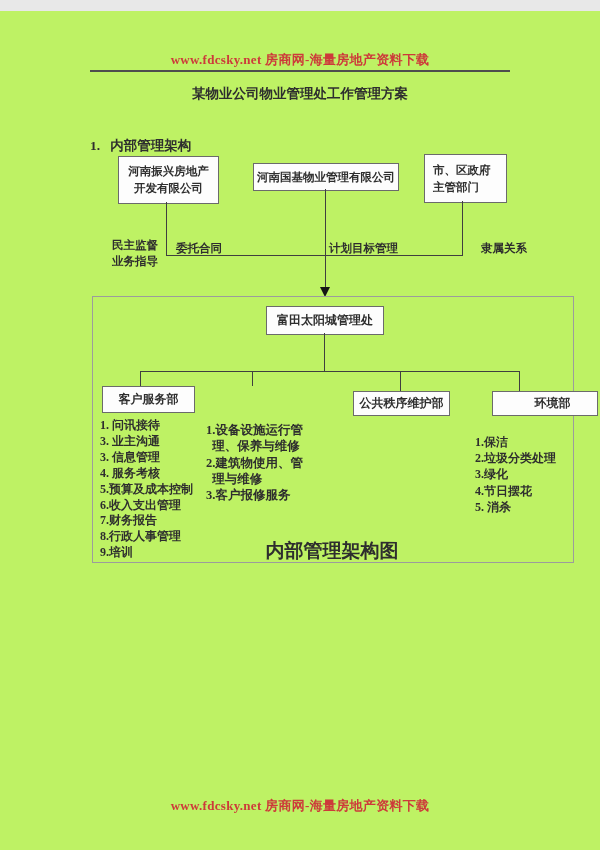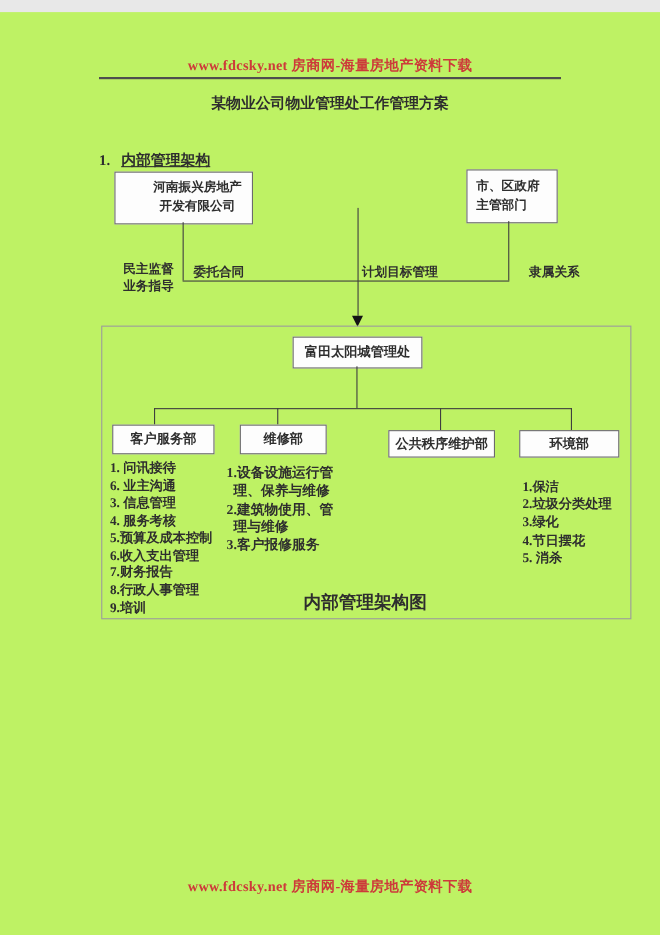--- a/index.html
+++ b/index.html
@@ -25,40 +25,41 @@
   .bigbox { position:absolute; border:1px solid #9c9c9c; }
   .lbl { position:absolute; font-size:11.5px; font-weight:600; line-height:16px; white-space:pre; }
   .list { position:absolute; font-size:12px; font-weight:600; }
   .list .li { white-space:pre; }
   .lh159 .li { line-height:15.9px; }
   .lh163 .li { line-height:16.3px; }
   .lh162 .li { line-height:16.2px; }
   .title-text { font-size:13.5px; font-weight:bold; }
   .intro-text { font-size:12.5px; font-weight:600; }
   .sec-text { font-size:13.5px; font-weight:600; }
-  .caption-text { font-size:16px; font-weight:bold; }
+  .caption-text { font-size:19px; font-weight:bold; }
   .arrow-down {
     position:absolute; width:0; height:0;
     border-left:5px solid transparent; border-right:5px solid transparent;
     border-top:10px solid #151515;
   }
 </style>
 </head>
 <body>
 
 <div class="page">
 
   <div class="abs center red" style="top:40px;">www.fdcsky.net 房商网-海量房地产资料下载</div>
   <div class="rule" style="left:90px; top:59px; width:420px; height:2px;"></div>
 
   <div class="abs center title-text" style="top:74px;">某物业公司物业管理处工作管理方案</div>
-  <div class="abs sec-text" style="left:90px; top:126px;"><span>1.</span><span style="margin-left:10px;text-decoration:underline;">内部管理架构</span></div>
+  <div class="abs sec-text" style="left:90px; top:126px;"><span>1.</span><span style="margin-left:10px;">内部管理架构</span></div>
 
-  <div class="box" style="left:104px; top:145px; width:99px; height:46px;padding-left:25px;">河南振兴房地产
+  <div class="box" style="left:118px; top:145px; width:99px; height:46px;">河南振兴房地产
 开发有限公司</div>
+  <div class="box" style="left:253px; top:152px; width:144px; height:26px;">河南国基物业管理有限公司</div>
   <div class="box left-text" style="left:424px; top:143px; width:73px; height:47px;">市、区政府
 主管部门</div>
 
   <div class="vline" style="left:166px; top:191px; height:53px;"></div>
   <div class="vline" style="left:462px; top:190px; height:54px;"></div>
   <div class="hline" style="left:166px; top:244px; width:297px;"></div>
   <div class="vline" style="left:325px; top:178px; height:98px;"></div>
   <div class="arrow-down" style="left:320px; top:276px;"></div>
 
   <div class="lbl" style="left:112px; top:226px;">民主监督
@@ -71,27 +72,26 @@
 
   <div class="box" style="left:266px; top:295px; width:116px; height:27px; font-size:12px;font-family:Liberation Serif, serif;">富田太阳城管理处</div>
   <div class="vline" style="left:324px; top:322px; height:38px;"></div>
   <div class="hline" style="left:140px; top:360px; width:380px;"></div>
   <div class="vline" style="left:140px; top:360px; height:15px;"></div>
   <div class="vline" style="left:252px; top:360px; height:15px;"></div>
   <div class="vline" style="left:400px; top:360px; height:20px;"></div>
   <div class="vline" style="left:519px; top:360px; height:20px;"></div>
 
   <div class="box" style="left:102px; top:375px; width:91px; height:25px; font-size:12px;">客户服务部</div>
-  <div class="box" style="left:218px; top:375px; width:77px; height:25px; font-size:12px;">维修部</div>
   <div class="box" style="left:353px; top:380px; width:95px; height:23px; font-size:12px;">公共秩序维护部</div>
-  <div class="box" style="left:472px; top:380px; width:89px; height:23px; font-size:12px;">环境部</div>
+  <div class="box" style="left:492px; top:380px; width:89px; height:23px; font-size:12px;padding-left:15px;">环境部</div>
 
   <div class="list lh159" style="left:100px; top:407px;">
       <div class="li">1. 问讯接待</div>
-      <div class="li">6. 业主沟通</div>
+      <div class="li">3. 业主沟通</div>
       <div class="li">3. 信息管理</div>
       <div class="li">4. 服务考核</div>
       <div class="li">5.预算及成本控制</div>
       <div class="li">6.收入支出管理</div>
       <div class="li">7.财务报告</div>
       <div class="li">8.行政人事管理</div>
       <div class="li">9.培训</div>
     </div>
   <div class="list lh163" style="left:206px; top:411px; font-size:12.5px;">
       <div class="li">1.设备设施运行管</div>

